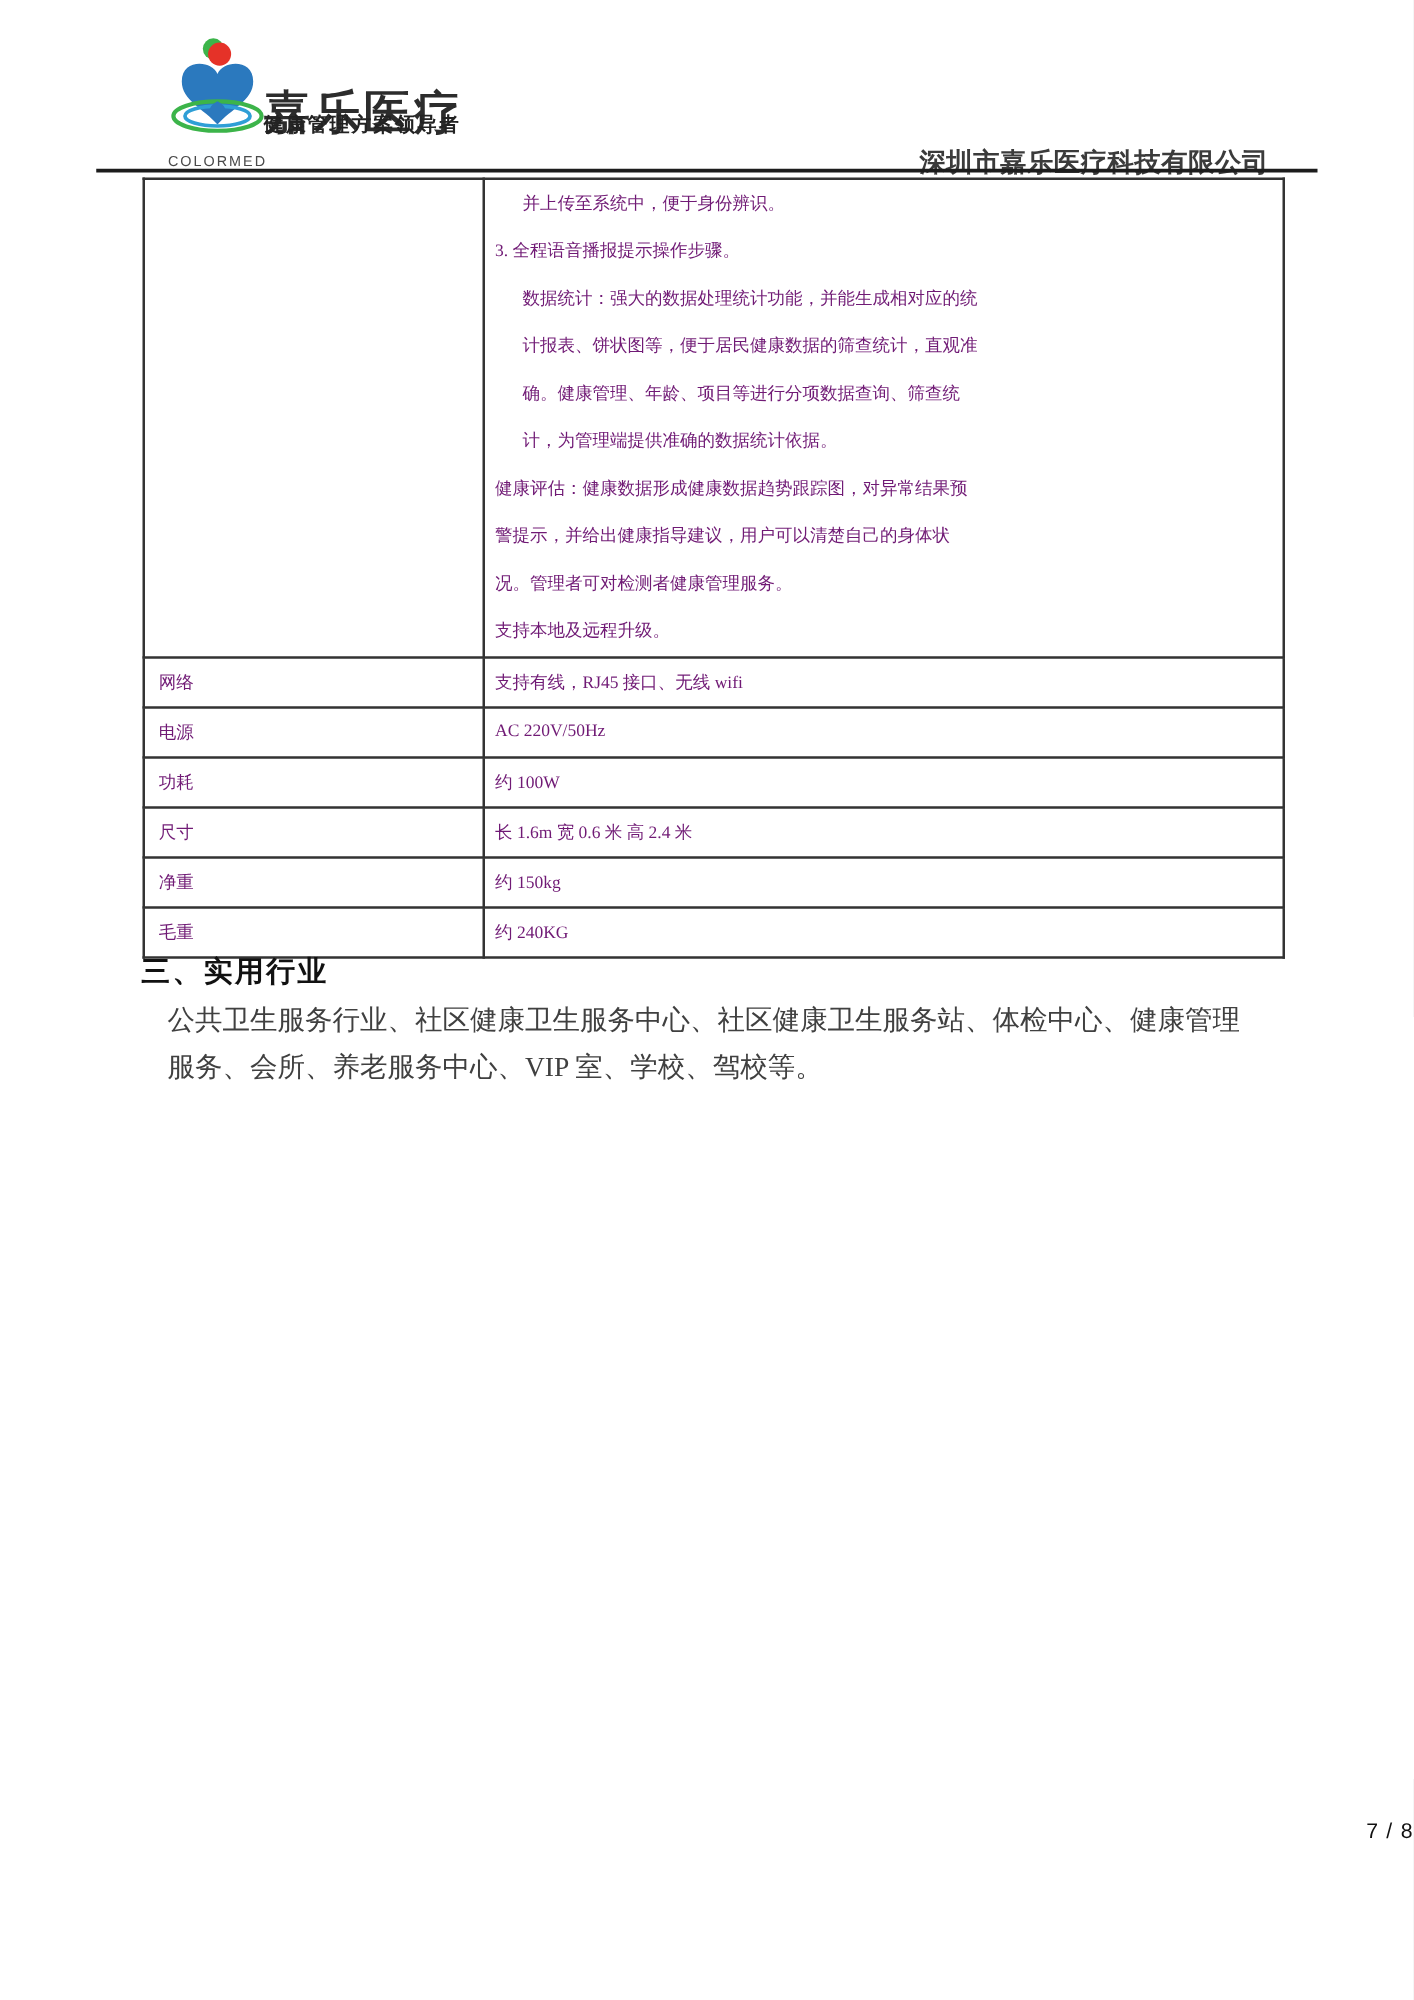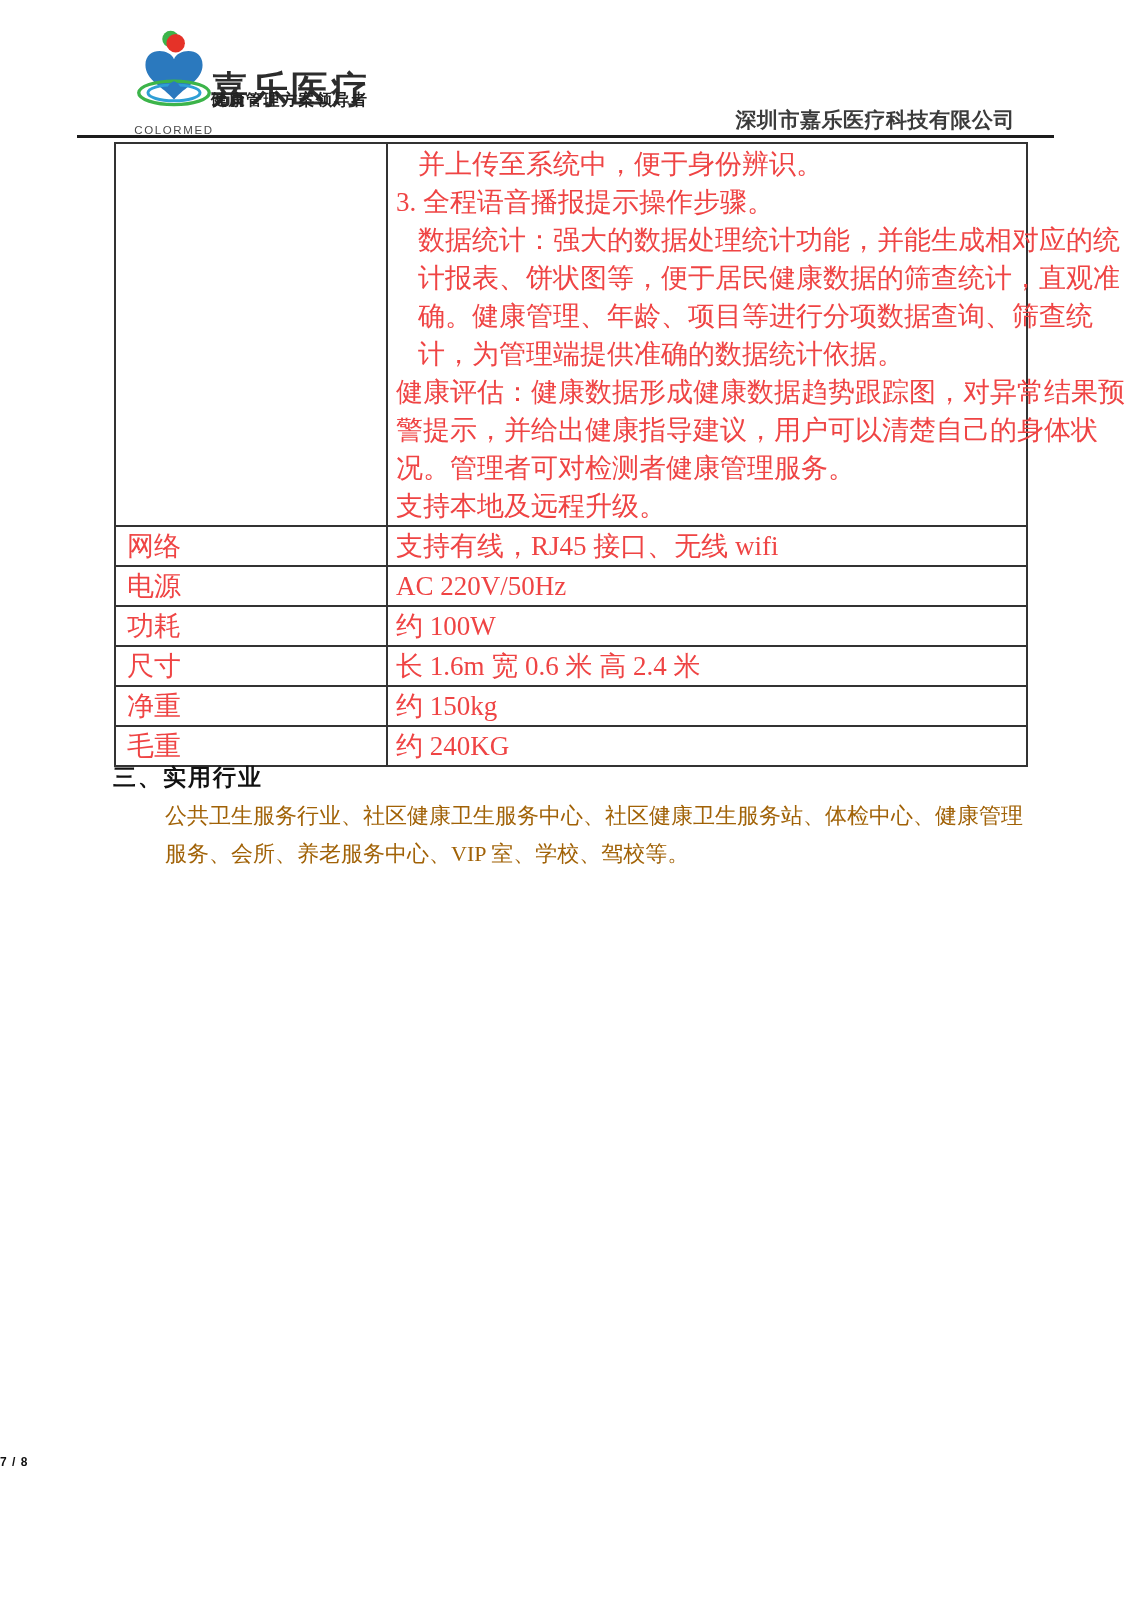--- a/index.html
+++ b/index.html
@@ -23,62 +23,62 @@
     position:absolute;left:211px;top:44px;
     font-family:"Liberation Sans",sans-serif;
     font-size:37px;font-weight:700;letter-spacing:3px;color:#2c2c2c;margin-top:21px;
   }
   .brand-tagline{
     position:absolute;left:211px;top:90px;
     font-family:"Liberation Sans",sans-serif;
     font-size:16px;font-weight:600;letter-spacing:1.5px;color:#222222;
   }
   .company-name{
-    position:absolute;right:116px;top:106px;
+    position:absolute;right:116px;top:116px;
     font-family:"Liberation Sans",sans-serif;
     font-size:21px;font-weight:700;color:#3b3b3b;letter-spacing:0.5px;
   }
   .header-rule{
     position:absolute;left:77px;top:135px;width:977px;height:3px;
     background:#1c1c1c;
   }
   
   .spec-table{
     position:absolute;left:114px;top:142px;width:914px;
     border-collapse:collapse;table-layout:fixed;
   }
   .spec-table td{
     border:2px solid #333333;
-    font-size:27px;color:#ef4444;
+    font-size:14px;color:#701a75;
     vertical-align:middle;
     padding:0;
   }
   .col-label{width:272px;}
   .spec-table td.label{padding-left:11px;height:38px;}
   .spec-table td.value{padding-left:8px;height:38px;}
   .cont-cell{vertical-align:top !important;padding:1px 6px 0 8px !important;}
   .cont-line{line-height:38px;white-space:nowrap;}
   .cont-line.ind{margin-left:22px;}
   
   .section-heading{
     position:absolute;left:113px;top:762px;
     font-family:"Liberation Sans",sans-serif;
     font-size:23px;font-weight:700;color:#111111;letter-spacing:2px;
   }
   .para{
-    position:absolute;left:165px;top:797px;width:880px;
-    font-size:22px;color:#a16207;
+    position:absolute;left:134px;top:797px;width:880px;
+    font-size:22px;color:#404040;
   }
   .para-line{line-height:38px;white-space:nowrap;}
   
   .page-number{
     position:absolute;left:0;top:1455px;width:100%;
-    text-align:left;
+    text-align:right;
     font-family:"Liberation Sans",sans-serif;
-    font-size:12px;font-weight:700;color:#111111;letter-spacing:1px;
+    font-size:17px;font-weight:400;color:#111111;letter-spacing:1px;
   }
 </style>
 </head>
 <body>
 
 <div class="page">
 
   <svg class="logo-svg" viewBox="0 0 90 100">
     <circle cx="41" cy="12" r="10" style="fill: rgb(60, 180, 74);"></circle>
     <circle cx="47" cy="17" r="11" style="fill: rgb(229, 50, 40);"></circle>

